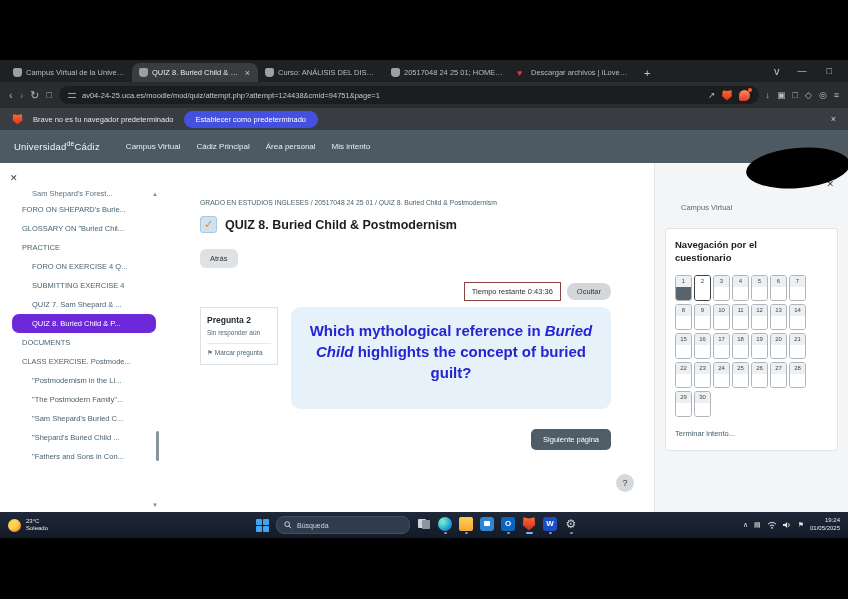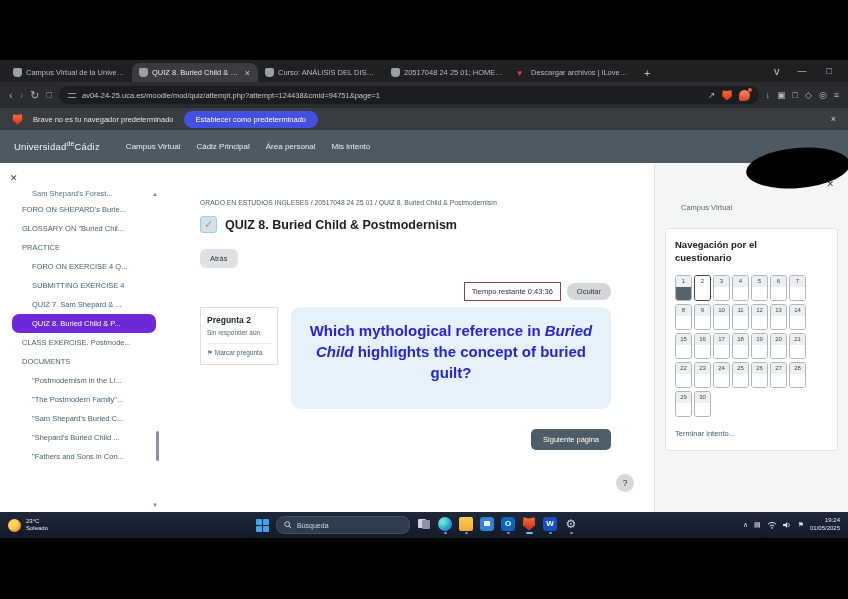--- a/index.html
+++ b/index.html
@@ -236,22 +236,22 @@
       <span class="drawer-close">✕</span>
       <div id="drawer-items">
           <div class="drawer-item indent clipped">Sam Shepard's Forest...</div>
           <div class="drawer-item">FORO ON SHEPARD's Burie...</div>
           <div class="drawer-item">GLOSSARY ON "Buried Chil...</div>
           <div class="drawer-item">PRACTICE</div>
           <div class="drawer-item indent">FORO ON EXERCISE 4 Q...</div>
           <div class="drawer-item indent">SUBMITTING EXERCISE 4</div>
           <div class="drawer-item indent">QUIZ 7. Sam Shepard &amp; ...</div>
           <div class="drawer-item indent active">QUIZ 8. Buried Child &amp; P...</div>
+          <div class="drawer-item">DOCUMENTS</div>
           <div class="drawer-item">CLASS EXERCISE. Postmode...</div>
-          <div class="drawer-item">DOCUMENTS</div>
           <div class="drawer-item indent">"Postmodernism in the Li...</div>
           <div class="drawer-item indent">"The Postmodern Family"...</div>
           <div class="drawer-item indent">"Sam Shepard's Buried C...</div>
           <div class="drawer-item indent">"Shepard's Buried Child ...</div>
           <div class="drawer-item indent">"Fathers and Sons in Con...</div>
         </div>
       <span class="scroll-up">▲</span>
       <span class="scroll-down">▼</span>
       <span class="drawer-thumb"></span>
     </aside>

